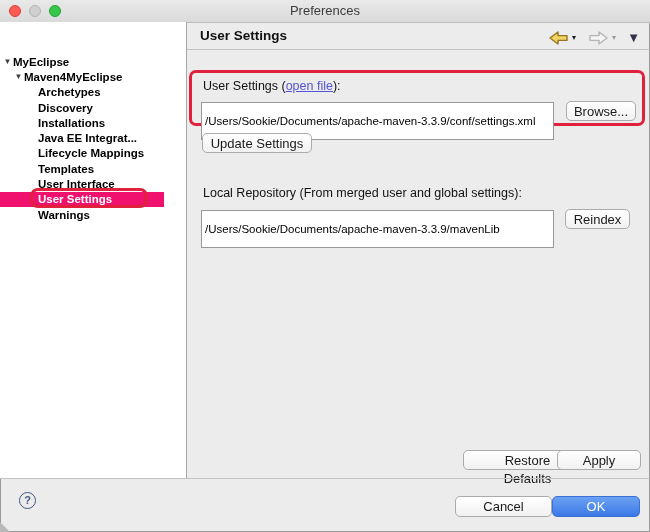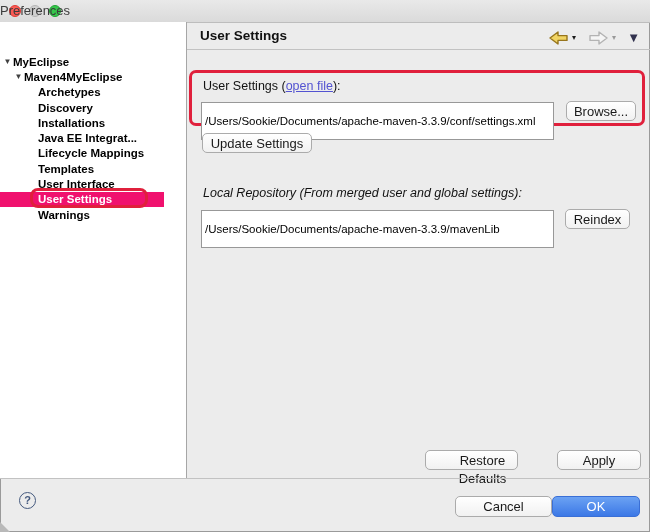--- a/index.html
+++ b/index.html
@@ -3,21 +3,21 @@
 <meta charset="utf-8">
 <style>
   html,body{margin:0;padding:0;background:#f5f5f5;}
   .window{position:relative;width:650px;height:532px;background:#ececec;
     font-family:"Liberation Sans","DejaVu Sans",sans-serif;overflow:hidden;
     box-shadow:0 0 0 1px #9a9a9a inset;}
   
   .titlebar{position:absolute;left:0;top:0;width:650px;height:22px;
     background:linear-gradient(#e9e9e9,#dadada);border-bottom:1px solid #bdbdbd;}
   .titlebar .title{position:absolute;left:0;right:0;top:0;height:22px;
-    font-size:13px;line-height:22px;color:#3c3c3c;}
+    text-align:center;font-size:13px;line-height:22px;color:#3c3c3c;}
   .lights{position:absolute;left:9px;top:5px;display:flex;gap:8px;}
   .light{width:12px;height:12px;border-radius:50%;box-sizing:border-box;}
   .light.red{background:#fc5a54;border:1px solid #dd3d37;}
   .light.gray{background:#cfcfcf;border:1px solid #b5b5b5;}
   .light.green{background:#35c84b;border:1px solid #23a335;}
   
   .sidebar{position:absolute;left:0;top:22px;width:186px;height:456px;
     background:#ffffff;border-right:1px solid #a6a6a6;}
   .searchbox{position:absolute;left:8px;top:7px;width:168px;height:22px;
     box-sizing:border-box;border:1px solid #a9a9a9;border-radius:8px;background:#fff;}
@@ -143,26 +143,26 @@
 
     <div class="label" style="left:203px;top:79px;">
       <span>User Settings (</span><span class="link">open file</span><span>):</span>
     </div>
 
     <input class="tfield" style="left: 201px; top: 102px; width: 345px;" value="/Users/Sookie/Documents/apache-maven-3.3.9/conf/settings.xml">
     <button class="btn" style="left:566px;top:101px;width:70px;">Browse...</button>
 
     <button class="btn" style="left:202px;top:133px;width:110px;">Update Settings</button>
 
-    <div class="label" style="left:203px;top:186px;font-style:italic;">Local Repository (From merged user and global settings):</div>
+    <div class="label" style="left:203px;top:186px;">Local Repository (From merged user and global settings):</div>
 
     <input class="tfield" style="left: 201px; top: 210px; width: 345px;" value="/Users/Sookie/Documents/apache-maven-3.3.9/mavenLib">
     <button class="btn" style="left:565px;top:209px;width:65px;">Reindex</button>
 
-    <button class="btn" style="left:425px;top:450px;width:93px;padding-left:28px;">Restore Defaults</button>
+    <button class="btn" style="left:463px;top:450px;width:107px;padding-left:28px;">Restore Defaults</button>
     <button class="btn" style="left:557px;top:450px;width:84px;">Apply</button>
   </div>
 
   <div class="bottom-sep"></div>
   <div class="help">?</div>
   <button class="btn" style="left:455px;top:496px;width:97px;height:21px;">Cancel</button>
   <button class="btn blue" style="left:552px;top:496px;width:88px;height:21px;">OK</button>
   <div class="grip"></div>
 
 </div>

